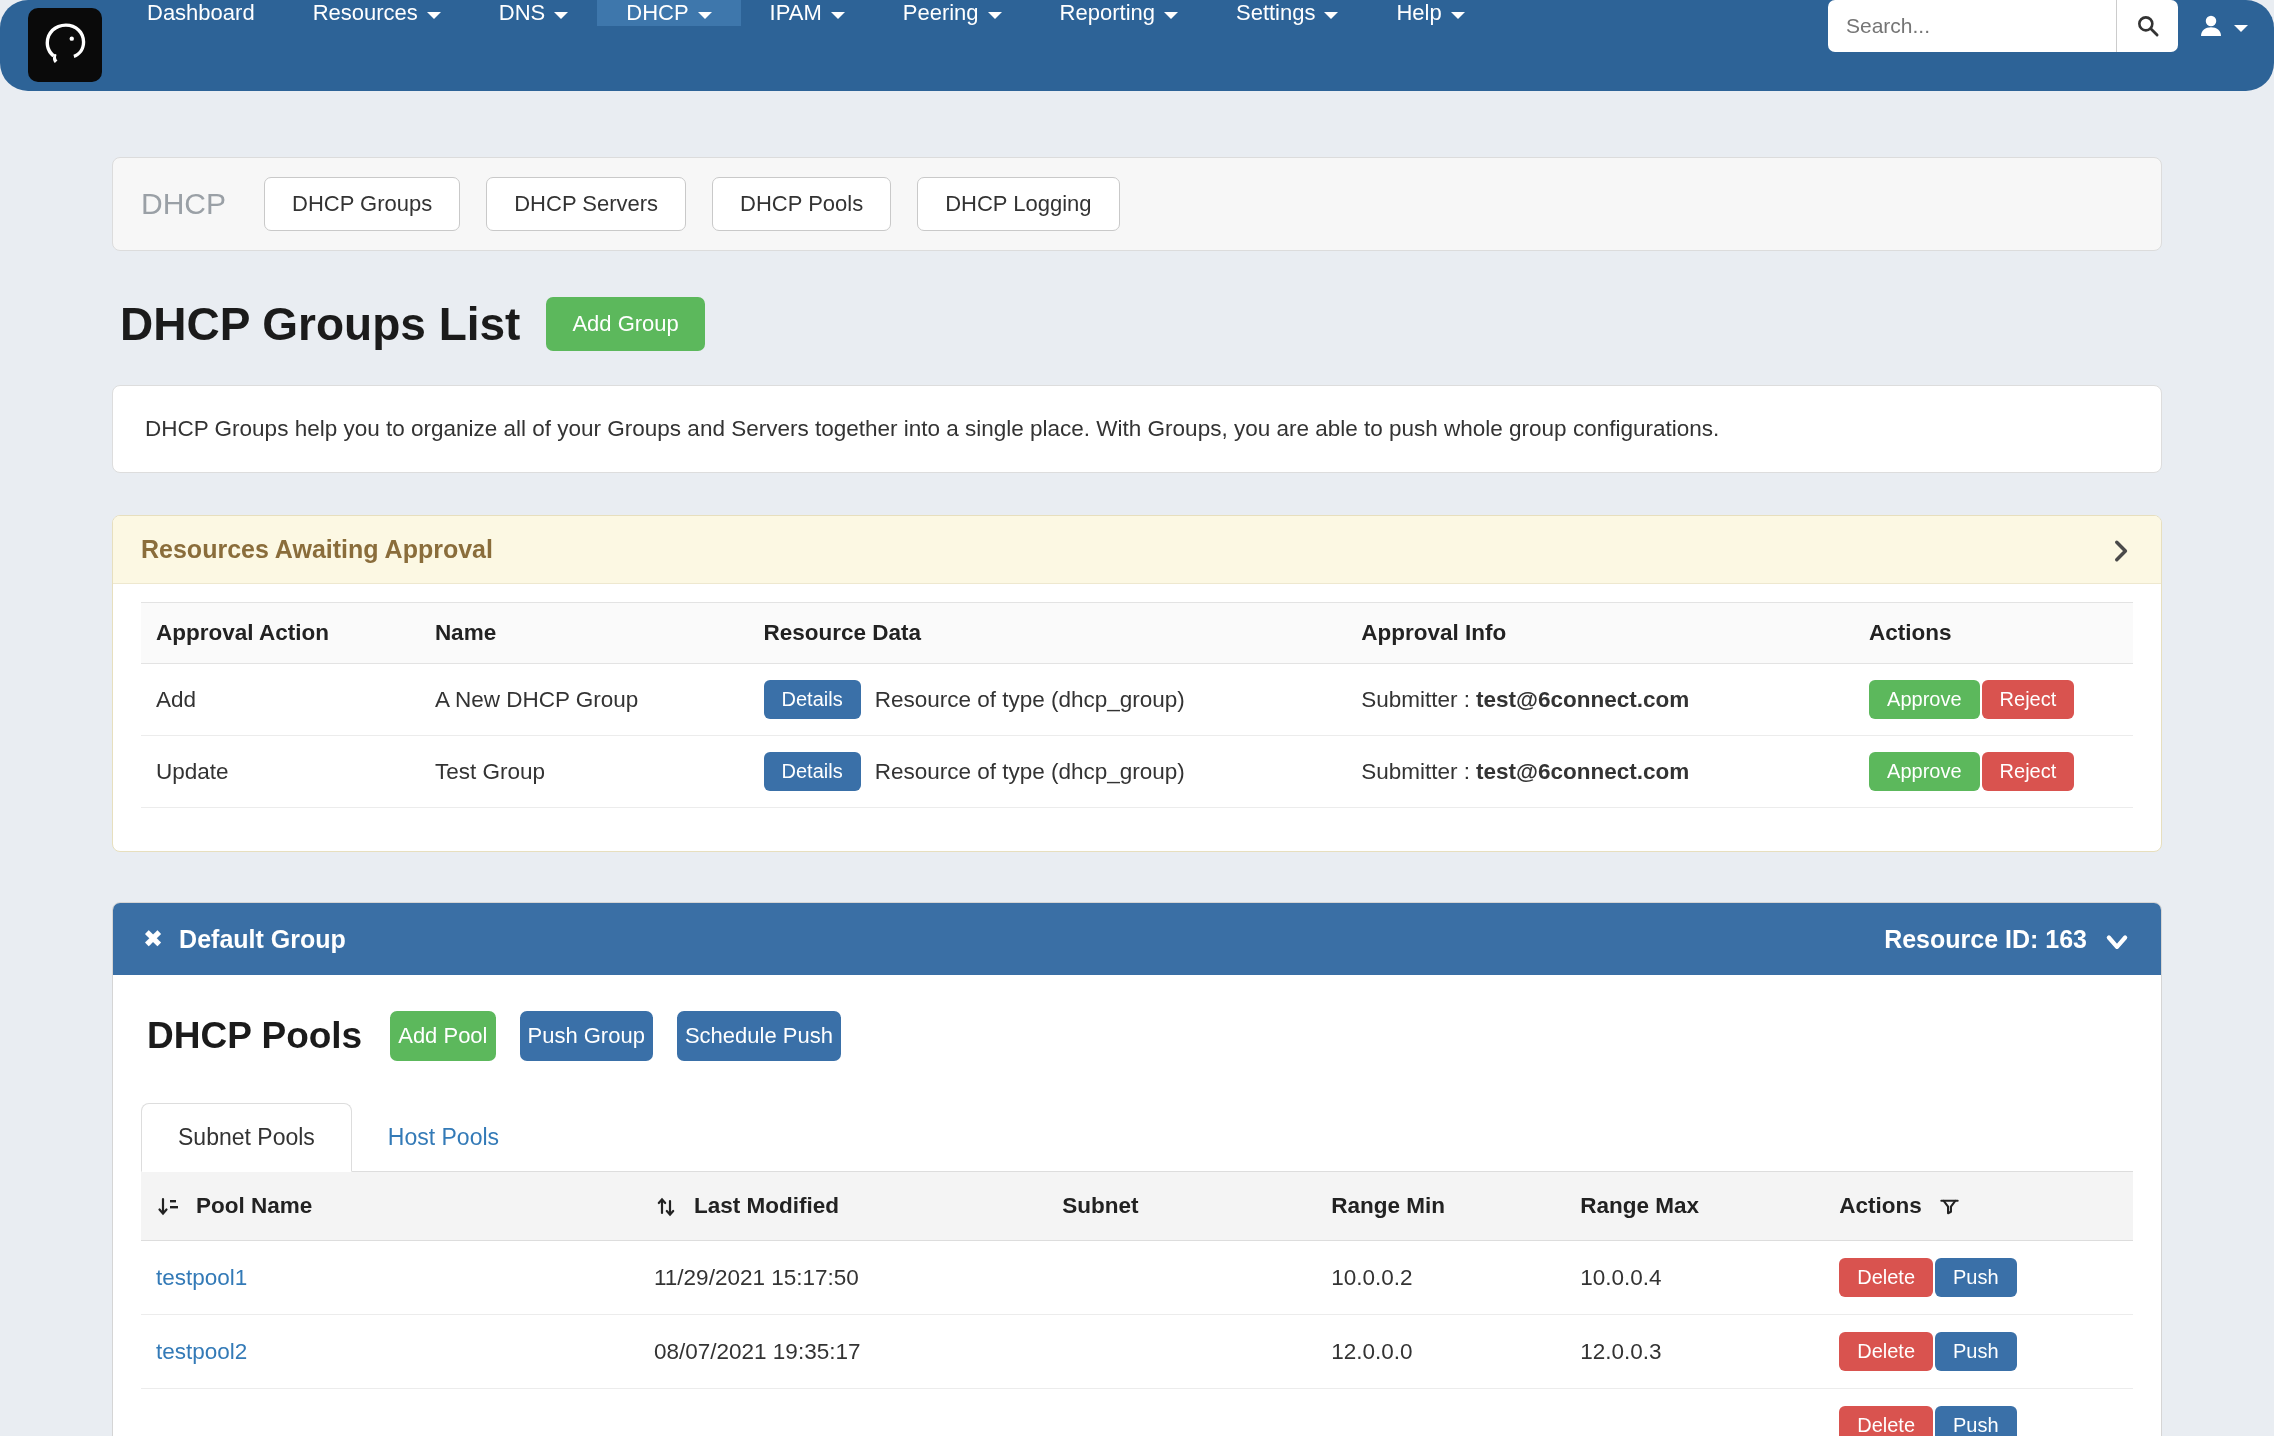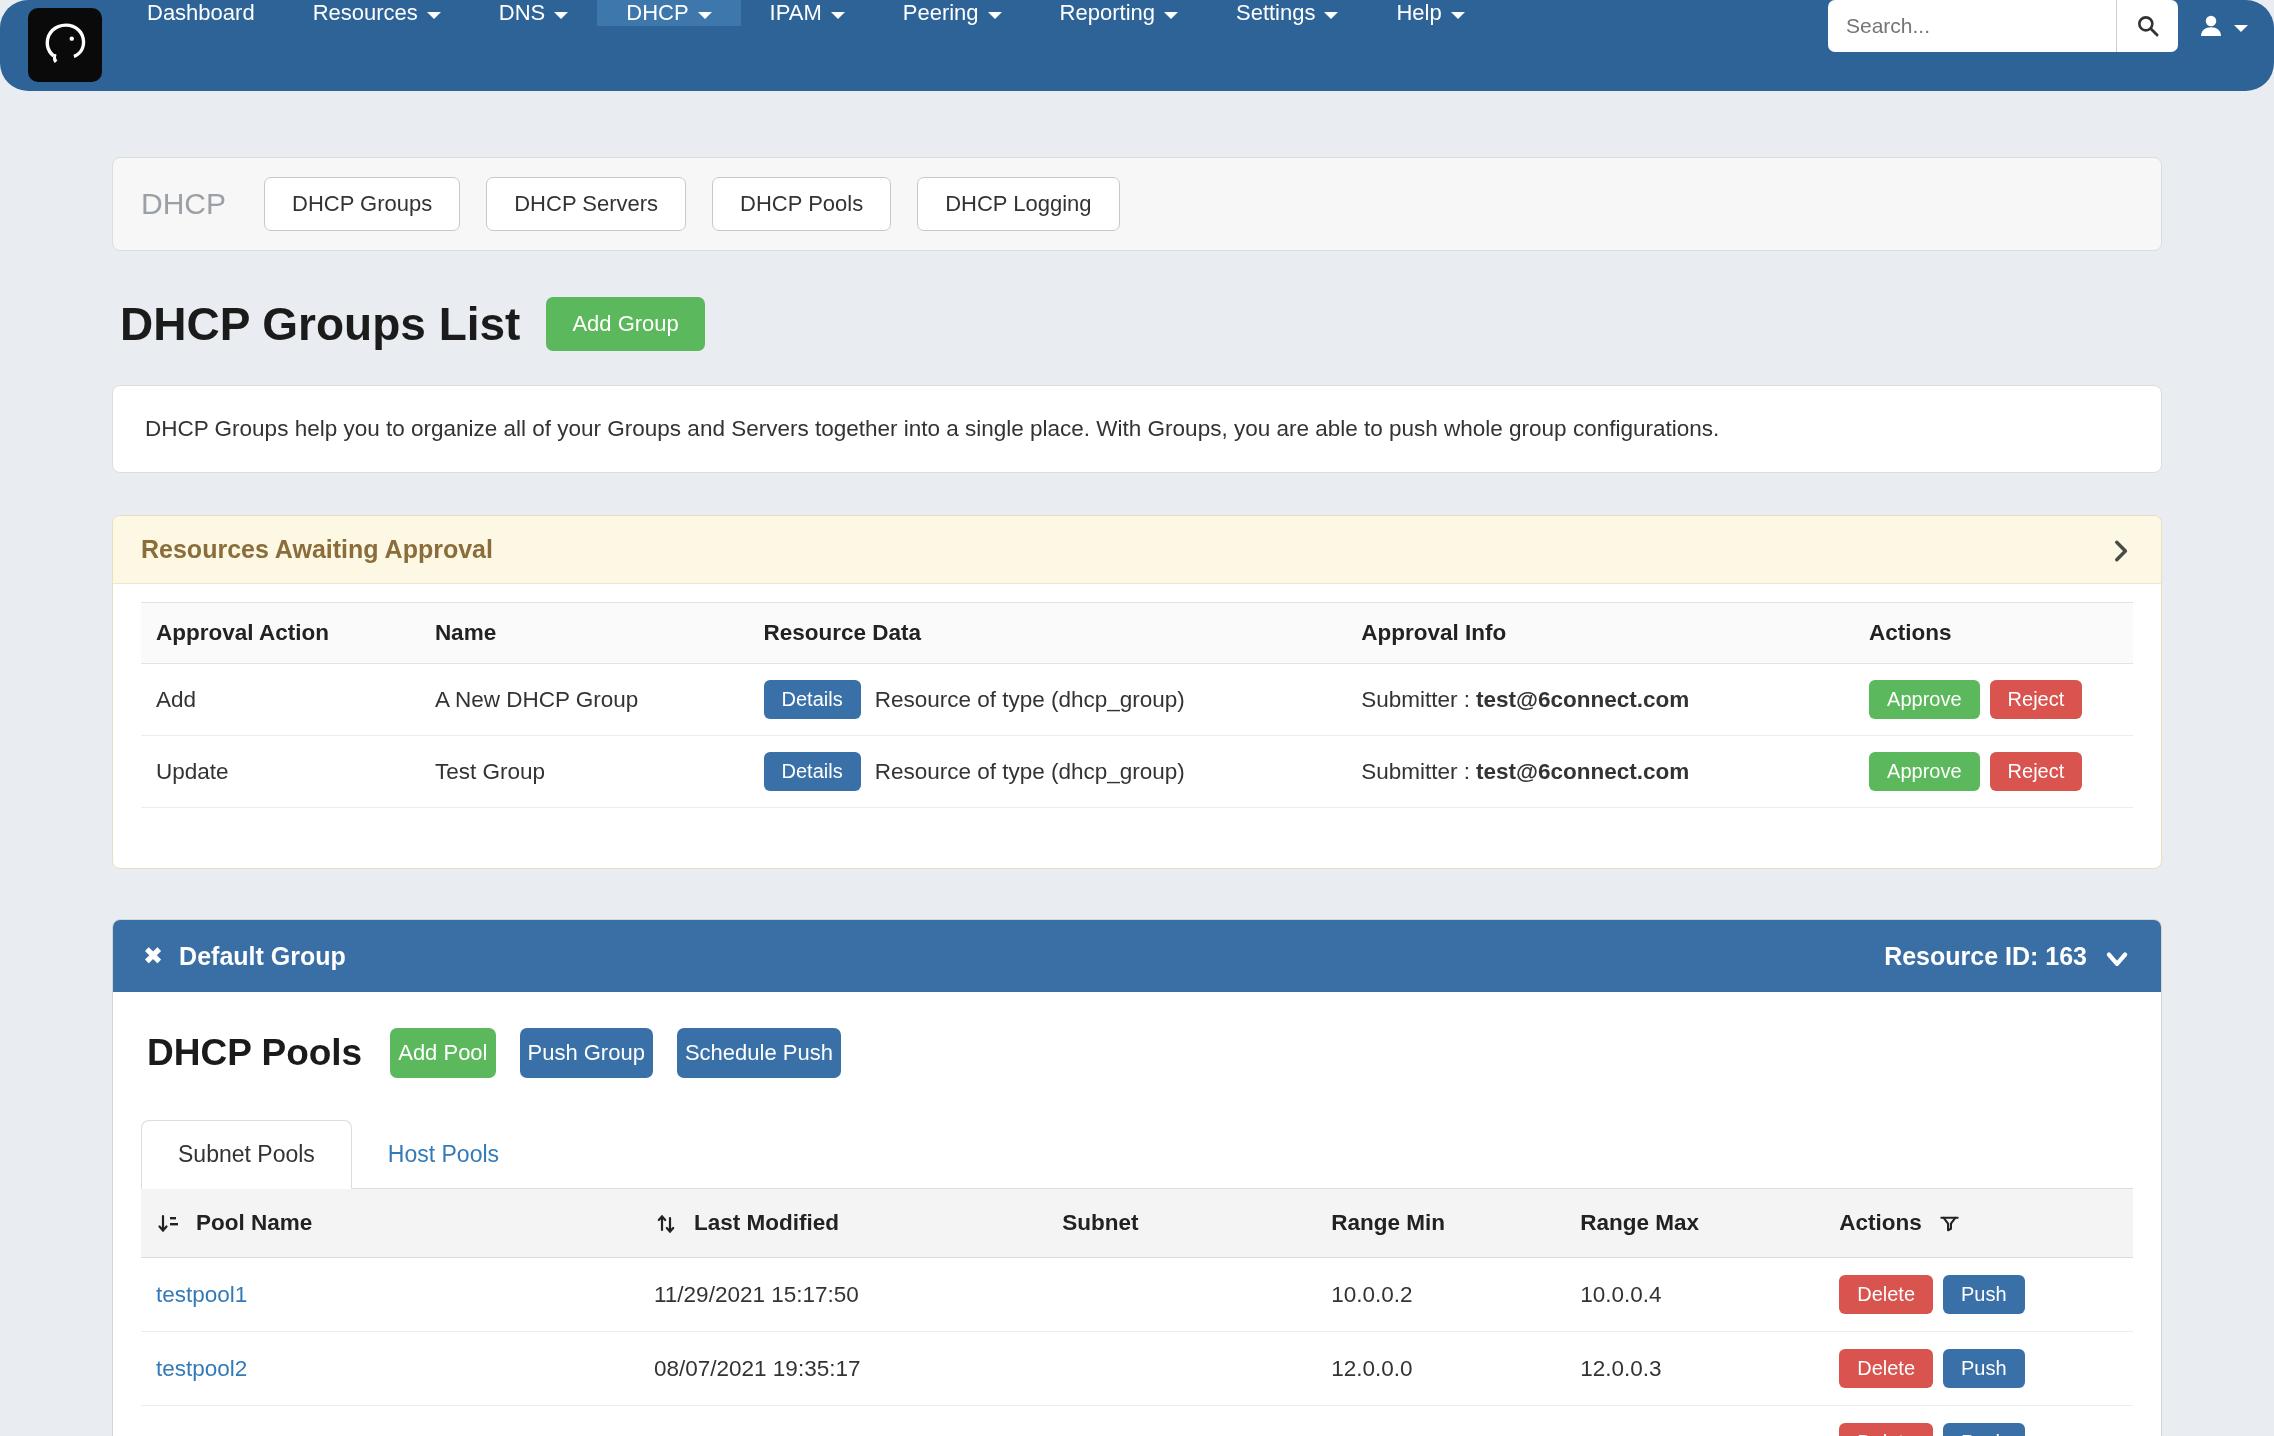--- a/index.html
+++ b/index.html
@@ -82,31 +82,31 @@
   
   .approval-panel {
     margin-top: 42px; border: 1px solid #e7dfbe; border-radius: 8px;
     background: #fff; overflow: hidden;
   }
   .approval-header {
     background: #fcf8e3; color: #8a6d3b; font-weight: bold; font-size: 25px;
     padding: 19px 28px; display: flex; justify-content: space-between; align-items: center;
     border-bottom: 1px solid #eee8cf;
   }
-  .approval-body { padding: 18px 28px 60px; }
+  .approval-body { padding: 18px 28px 43px; }
   table { width: 100%; border-collapse: collapse; font-size: 22.5px; }
   thead th {
     text-align: left; font-weight: bold; background: #fafafa; color: #222;
     border-top: 1px solid #e3e3e3; border-bottom: 1px solid #e3e3e3;
     padding: 17px 15px; white-space: nowrap;
   }
   tbody td { padding: 16px 15px; border-bottom: 1px solid #ececec; vertical-align: middle; }
   .ap-col1{width:14%} .ap-col2{width:16.5%} .ap-col3{width:30%} .ap-col4{width:25.5%} .ap-col5{width:14%}
   .resource-cell { display: flex; align-items: center; gap: 14px; }
-  .actions-cell { display: flex; gap: 10px; }
+  .actions-cell { display: flex; gap: 2px; }
   .submitter b { margin-left: 6px; }
 
   
   .group-panel {
     margin-top: 50px; border: 1px solid #d5d5d5; border-radius: 8px;
     background: #fff; overflow: hidden;
   }
   .group-header {
     background: #3a6fa5; color: #fff; height: 72px; padding: 0 30px;
     display: flex; align-items: center; justify-content: space-between;

